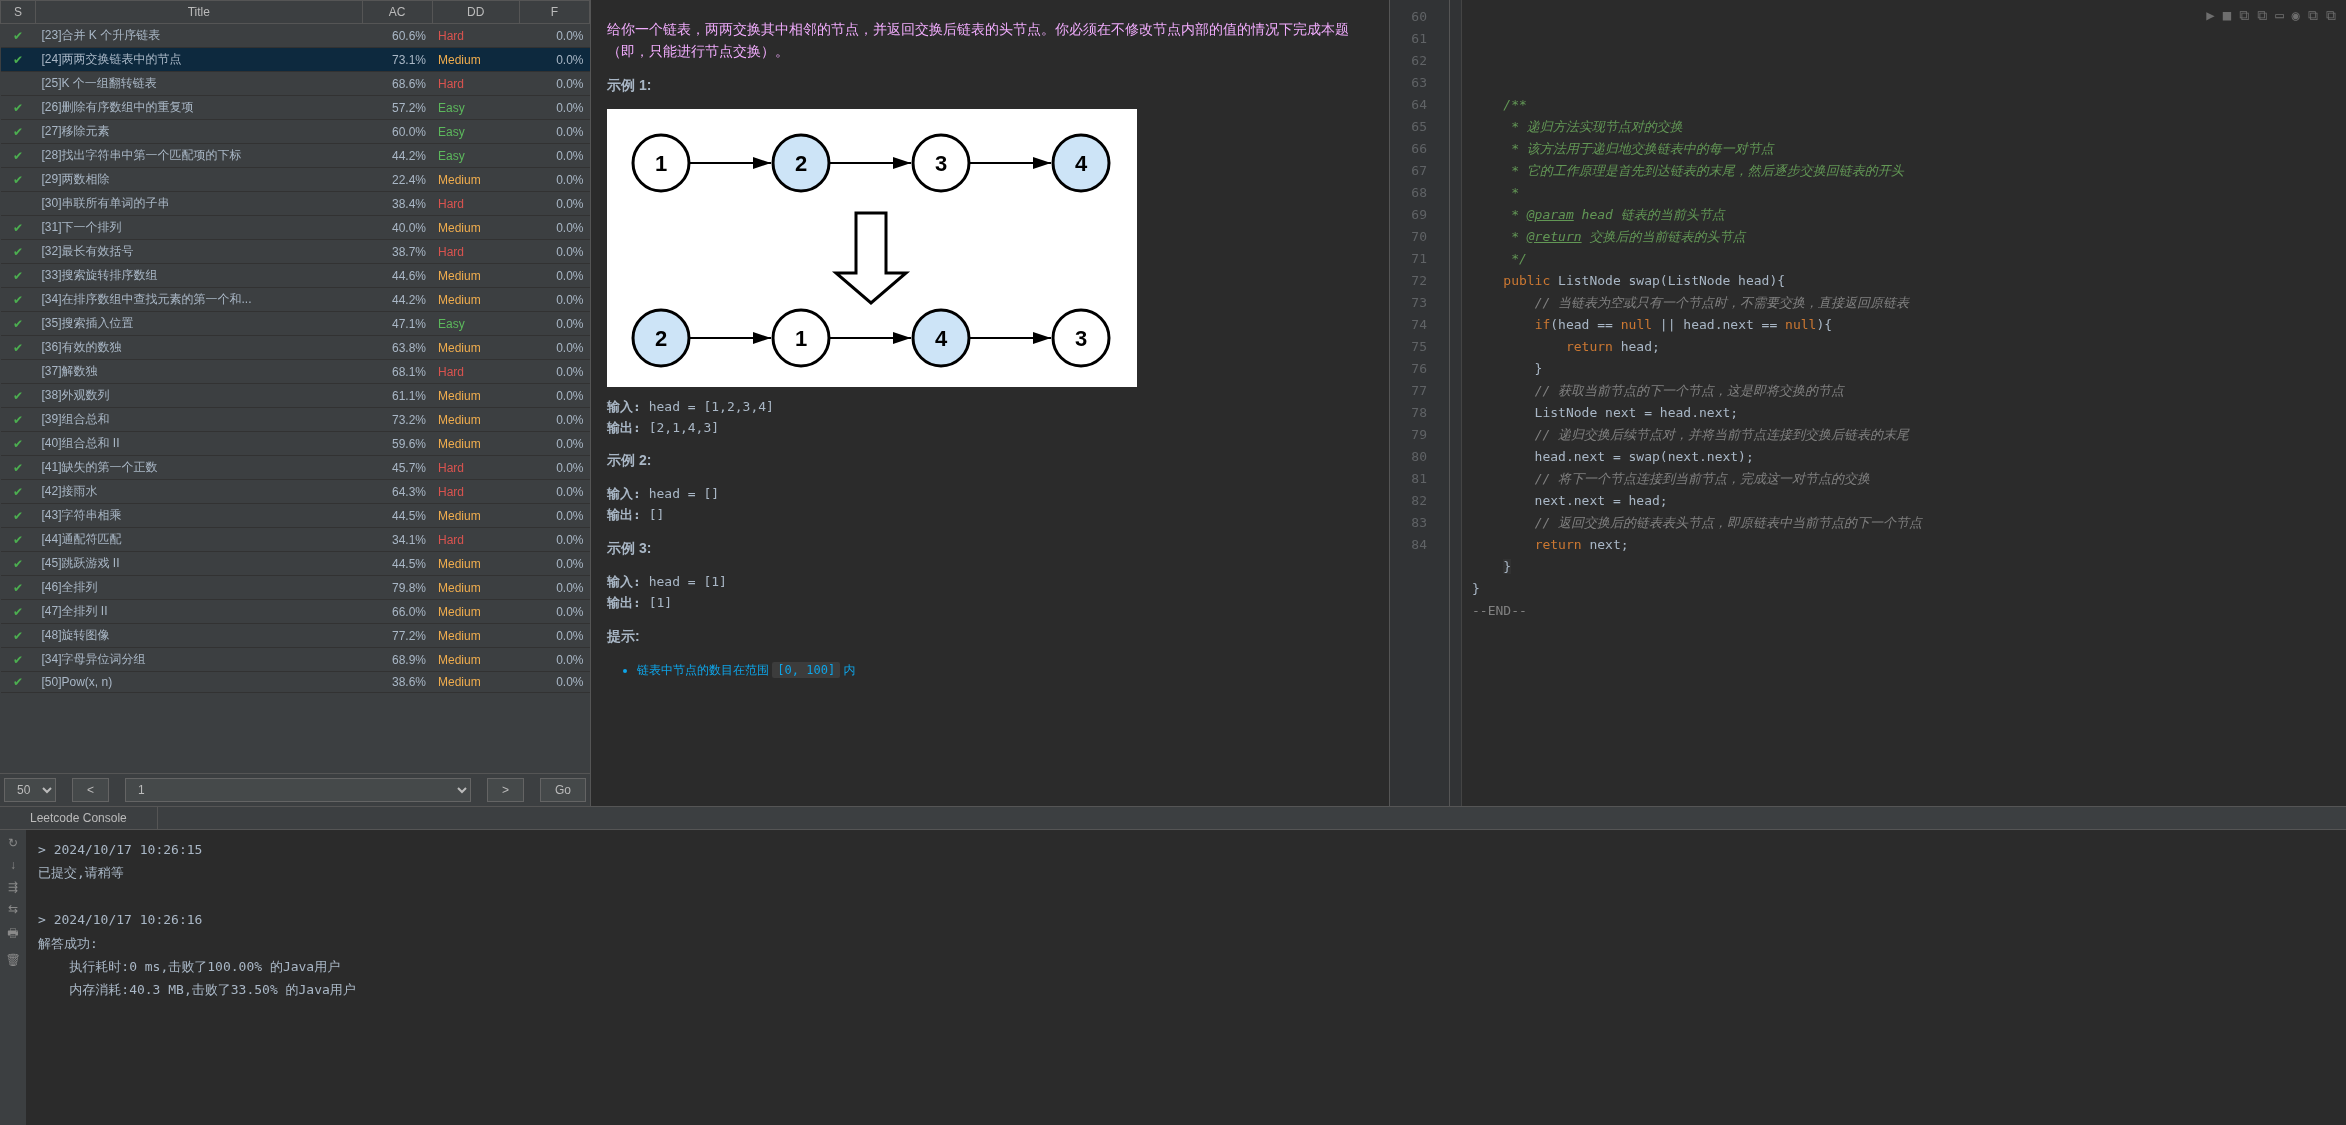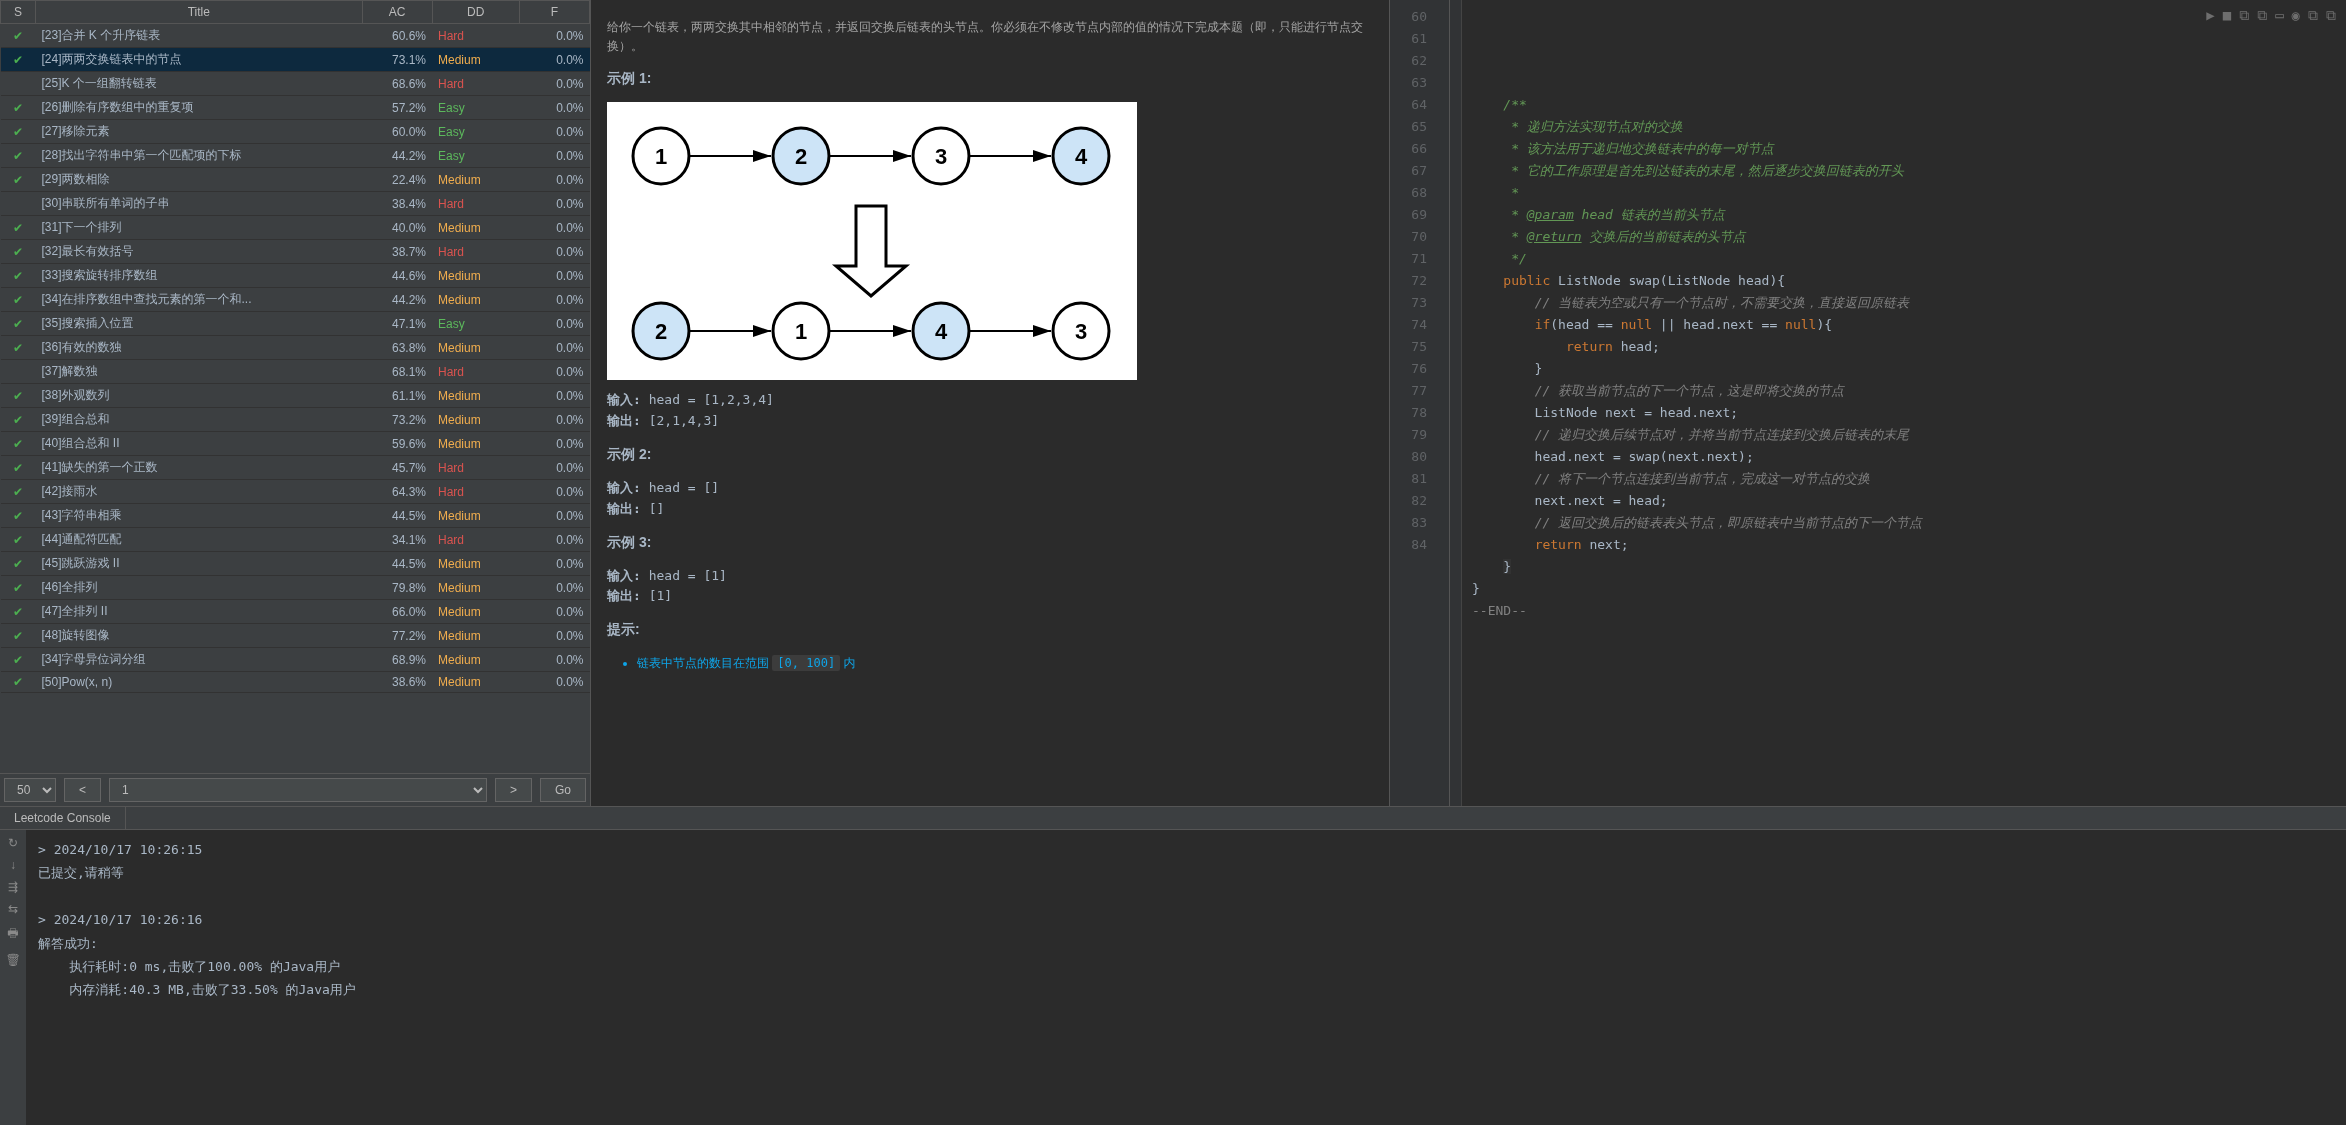--- a/index.html
+++ b/index.html
@@ -12,25 +12,25 @@
 td{border-bottom:1px solid #323232;padding:3px 6px;color:#a9b7c6}
 td.s{width:30px;text-align:center;color:#4caf50}
 td.title{color:#a9b7c6}
 td.ac{text-align:right;width:60px}
 td.dd{text-align:left;width:75px}
 td.f{text-align:right;width:60px}
 .Easy{color:#5cb85c}
 .Medium{color:#f0ad4e}
 .Hard{color:#d9534f}
 tr.sel td{background:#0d293e}
-.pager{display:flex;gap:8px;padding:4px;background:#3c3f41;border-top:1px solid #555}
+.pager{display:flex;gap:16px;padding:4px;background:#3c3f41;border-top:1px solid #555}
 .pager select,.pager input,.pager button{background:#45494a;border:1px solid #646464;color:#bbb;padding:3px 8px;font-size:12px}
 .pager button{cursor:pointer;padding:3px 14px}
 .center{width:800px;background:#2b2b2b;border-left:1px solid #555;border-right:1px solid #555;padding:18px 16px;overflow:auto}
-.desc p{color:#a3a3a3;line-height:1.6;margin-bottom:8px;font-size:12px}
+.desc p{color:#f0abfc;line-height:1.6;margin-bottom:8px;font-size:14px}
 .desc strong{color:#a9b7c6;font-weight:bold;font-size:14px}
 .desc .ex{margin:14px 0}
 .desc pre{background:transparent;color:#a9b7c6;font-family:Consolas,monospace;font-size:13px;line-height:1.6;margin:4px 0}
 .desc ul{margin-left:30px;margin-top:6px}
 .desc li{color:#0ea5e9;font-size:12px;line-height:1.8}
 .desc code{background:#3c3c3c;padding:1px 5px;border-radius:2px;font-family:Consolas,monospace}
 .diagram{background:#fff;padding:14px;margin:10px 0;width:530px}
 .diagram svg{display:block}
 .right{flex:1;display:flex;background:#2b2b2b}
 .gutter{width:60px;background:#313335;color:#606366;text-align:right;padding:6px 22px 6px 0;font-family:Consolas,monospace;font-size:13px;line-height:22px;border-right:1px solid #555}
@@ -40,21 +40,21 @@
 .cm{color:#808080;font-style:italic}
 .doc{color:#629755;font-style:italic}
 .doctag{color:#629755;font-style:italic;text-decoration:underline}
 .br{color:#a9b7c6}
 .hl{background:#323232}
 .end{color:#808080}
 .toolbar{position:absolute;top:4px;right:10px;display:flex;gap:8px;color:#6e6e6e}
 .toolbar span{cursor:pointer;font-size:14px}
 .bottom{height:319px;display:flex;flex-direction:column;border-top:1px solid #555;background:#2b2b2b}
 .tabbar{background:#3c3f41;display:flex;border-bottom:1px solid #555}
-.tab{padding:4px 14px;color:#bbb;border-right:1px solid #555;font-size:12px}
+.tab{padding:4px 30px;color:#bbb;border-right:1px solid #555;font-size:12px}
 .console-body{flex:1;display:flex}
 .console-gutter{width:26px;background:#3c3f41;display:flex;flex-direction:column;align-items:center;padding-top:6px;gap:8px;color:#8a8a8a;font-size:12px}
 .console-gutter span{cursor:pointer}
 .console-text{flex:1;padding:8px 12px;font-family:Consolas,monospace;font-size:13px;line-height:1.8;color:#a9b7c6;white-space:pre-wrap}
 </style>
 </head>
 <body>
 
 <div class="main">
   <div class="left">

